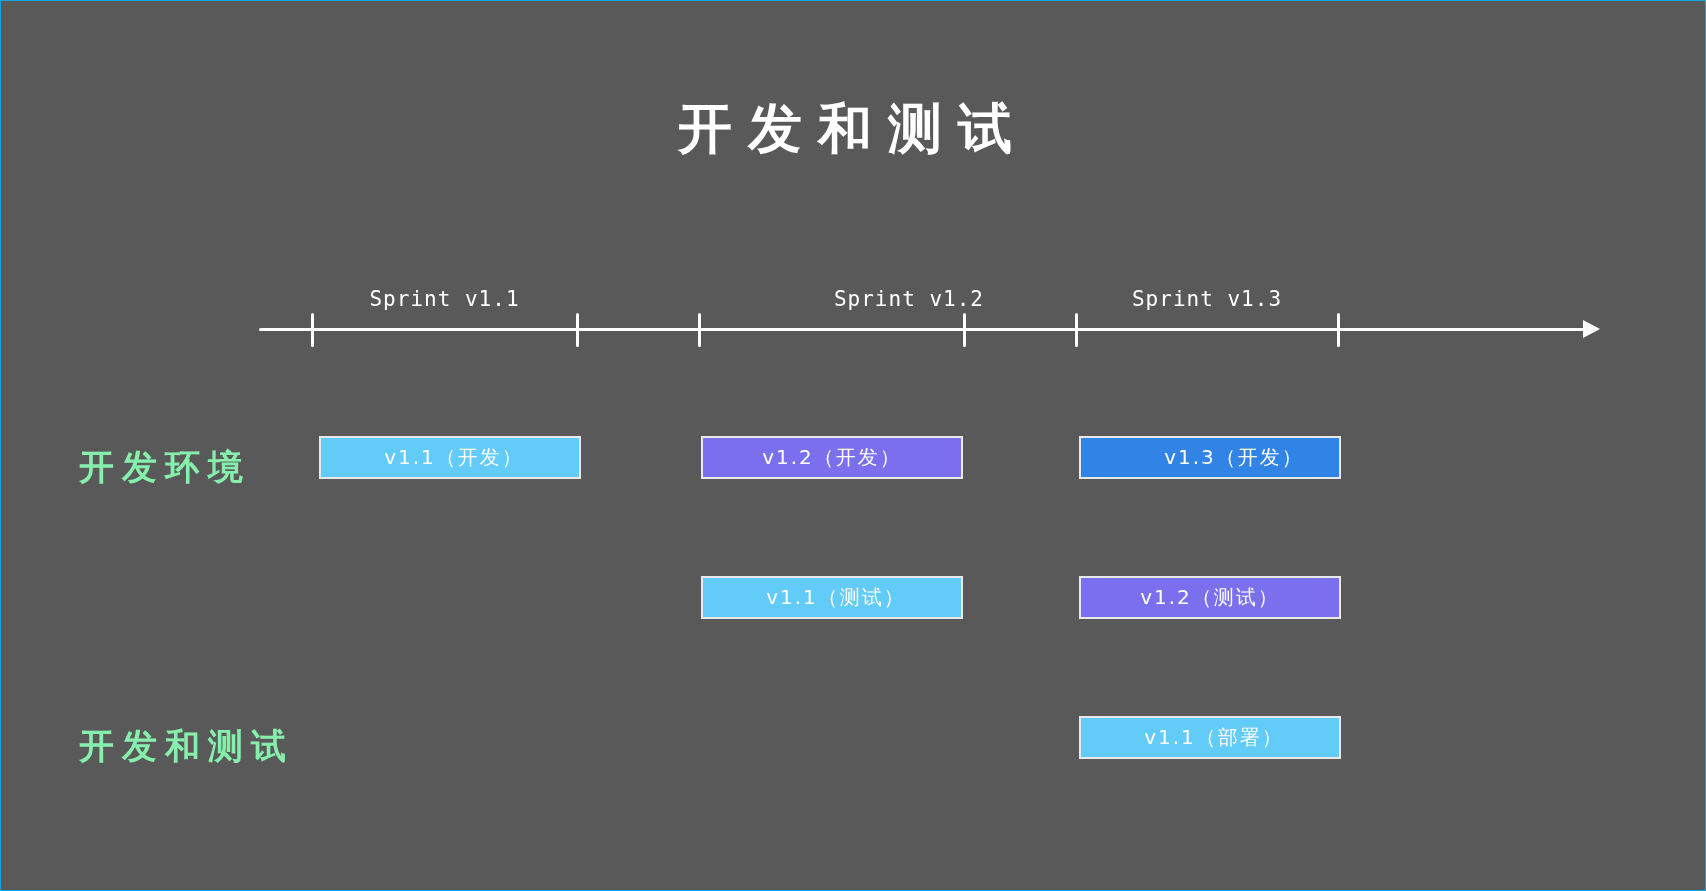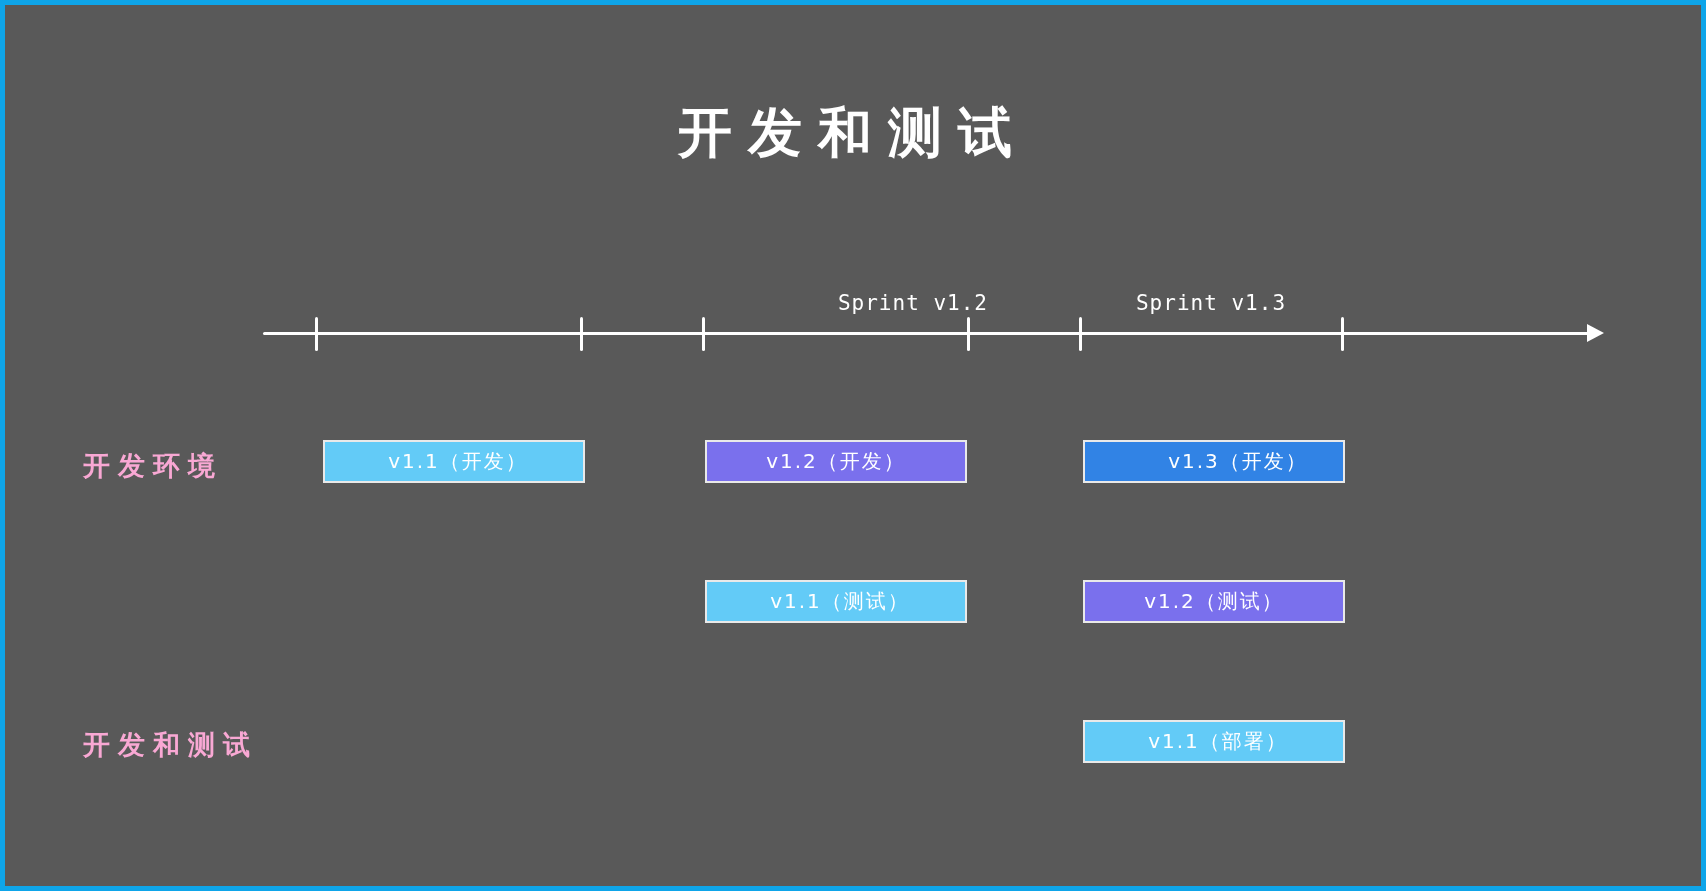--- a/index.html
+++ b/index.html
@@ -1,21 +1,21 @@
 <!DOCTYPE html>
 <html><head>
 <meta charset="utf-8">
 <style>
   html,body{margin:0;padding:0;background:#1a1a1a;}
   .canvas{
     position:relative;
     width:1706px;height:891px;
     box-sizing:border-box;
     background:#595959;
-    border:5px solid #0ea5e9;
+    border:1px solid #0ea5e9;
     overflow:hidden;
     font-family:"DejaVu Sans", sans-serif;
   }
   .title{
     position:absolute;left:0;top:92px;width:100%;
     text-align:center;
     color:#ffffff;
     font-size:54px;font-weight:bold;
     letter-spacing:16px;
   }
@@ -44,21 +44,21 @@
     text-align:center;color:#ffffff;
     font-family:"DejaVu Sans Mono", monospace;
     font-size:21px;letter-spacing:1px;white-space:nowrap;
   }
   .sprint-label.s1{left:311px;width:265px;}
   .sprint-label.s2{left:718px;width:265px;text-align:right;}
   .sprint-label.s3{left:1075px;width:262px;}
   
   .row-label{
     position:absolute;left:78px;width:170px;
-    color:#f9a8d4;font-size:27px;font-weight:bold;
+    color:#86efac;font-size:35px;font-weight:bold;
     letter-spacing:8px;white-space:nowrap;
   }
   .row-label.r1{top:443px}.row-label.r2{top:582px}.row-label.r3{top:722px}
   
   .vbox{
     position:absolute;
     box-sizing:border-box;
     width:262px;height:43px;
     border:2px solid #e9e9e9;
     color:#ffffff;
@@ -81,20 +81,21 @@
 
   <div class="axis-line"></div>
   <div class="axis-arrow"></div>
   <div class="tick t1"></div>
   <div class="tick t2"></div>
   <div class="tick t3"></div>
   <div class="tick t4"></div>
   <div class="tick t5"></div>
   <div class="tick t6"></div>
 
+  <div class="sprint-label s1">Sprint v1.1</div>
   <div class="sprint-label s2">Sprint v1.2</div>
   <div class="sprint-label s3">Sprint v1.3</div>
 
   <div class="row-label r1">开发环境</div>
   <div class="row-label r3">开发和测试</div>
 
   <div class="vbox row1 col1 c-sky">v1.1（开发）</div>
   <div class="vbox row1 col2 c-purple">v1.2（开发）</div>
   <div class="vbox row1 col3 c-royal">v1.3（开发）</div>
 

